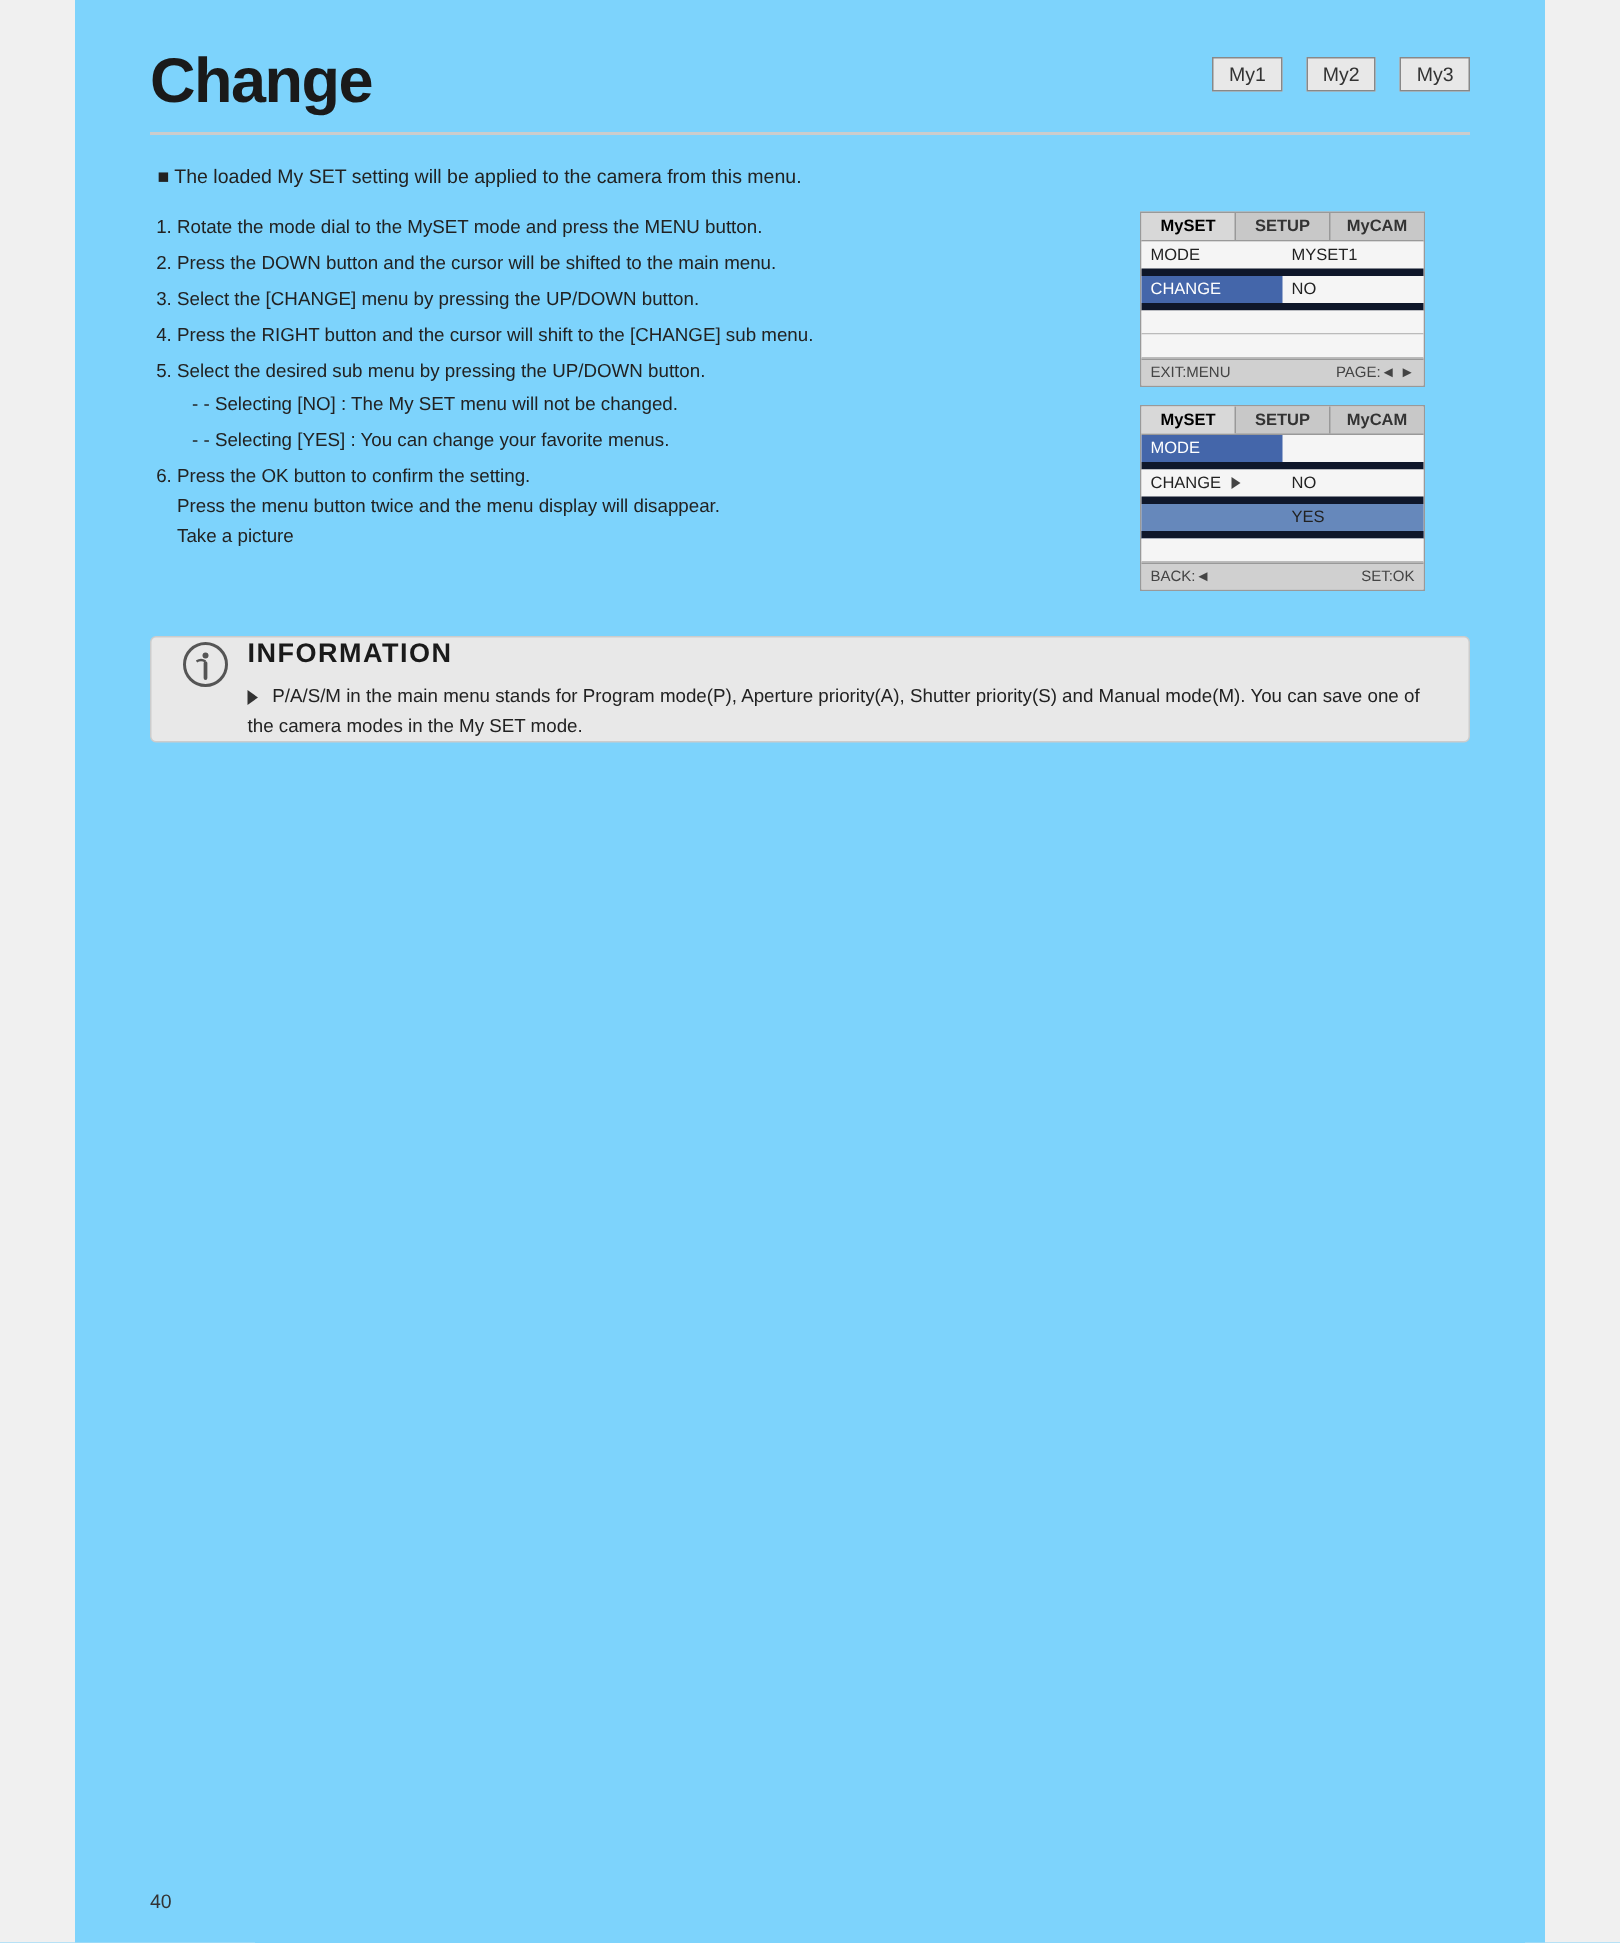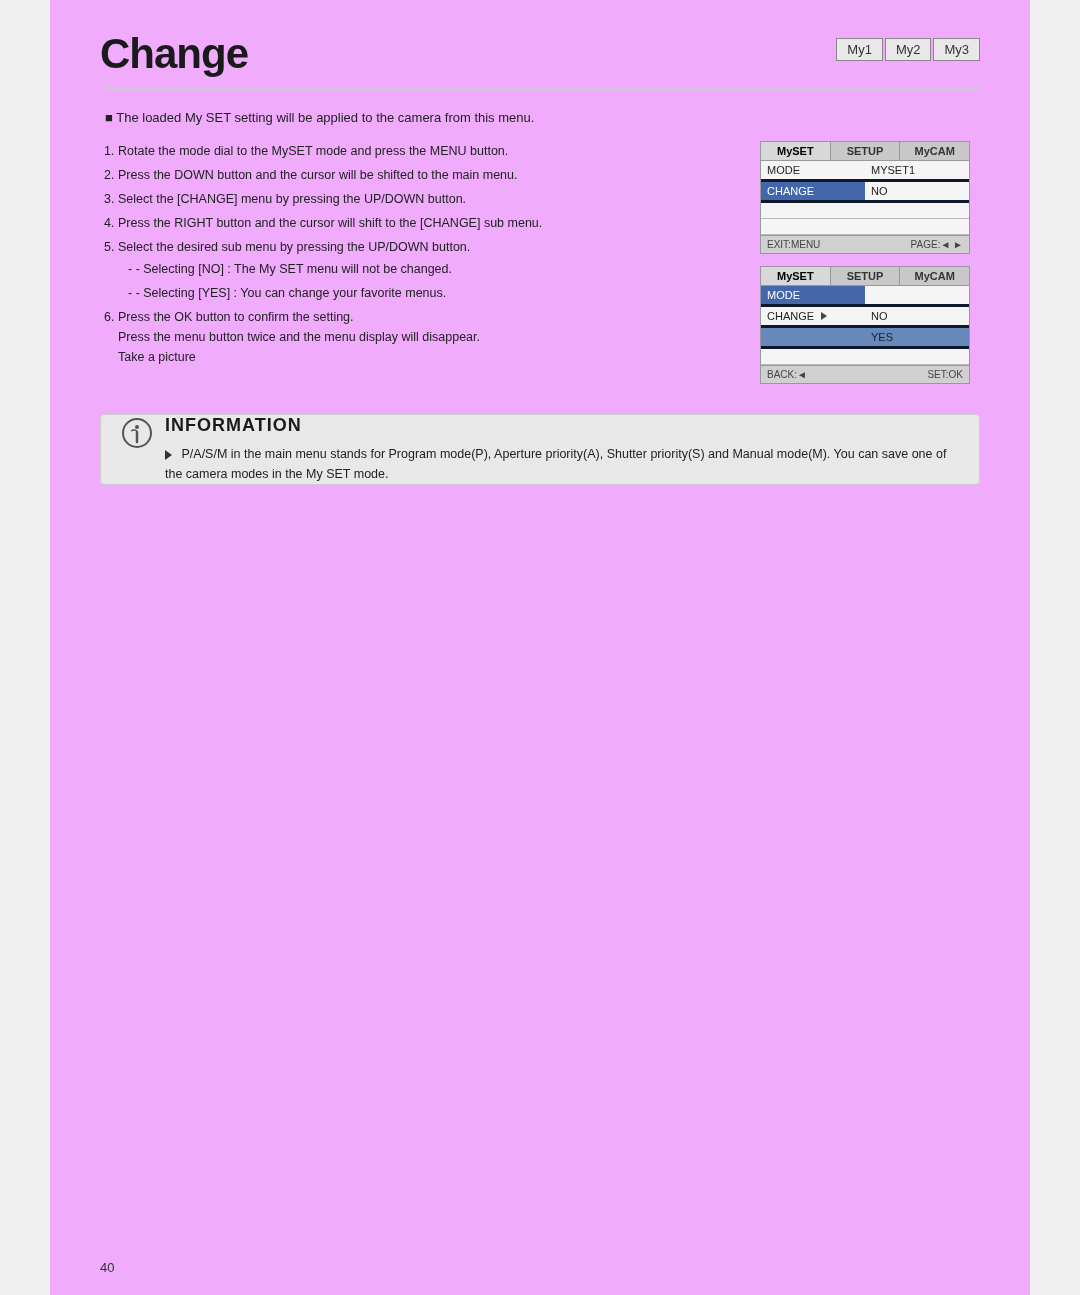--- a/index.html
+++ b/index.html
@@ -3,21 +3,21 @@
   <meta charset="utf-8">
   <style>
     * { margin: 0; padding: 0; box-sizing: border-box; }
     body {
       background: #f0f0f0;
       font-family: Arial, sans-serif;
       width: 1080px;
       min-height: 1295px;
     }
     .page {
-      background: #f0abfc;
+      background: #7dd3fc;
       width: 980px;
       margin: 0 auto;
       padding: 30px 50px 50px 50px;
       min-height: 1295px;
       position: relative;
     }
     .header {
       display: flex;
       justify-content: space-between;
       align-items: flex-start;
@@ -26,21 +26,21 @@
       padding-bottom: 10px;
     }
     .page-title {
       font-size: 42px;
       font-weight: bold;
       color: #1a1a1a;
       letter-spacing: -1px;
     }
     .tabs {
       display: flex;
-      gap: 2px;
+      gap: 16px;
       align-items: center;
       margin-top: 8px;
       justify-content: space-between;
     }
     .tab {
       border: 1px solid #888;
       padding: 3px 10px;
       font-size: 13px;
       background: #e8e8e8;
       color: #333;
@@ -82,21 +82,21 @@
     }
     .screen-mockups {
       display: flex;
       flex-direction: column;
       gap: 12px;
       min-width: 220px;
     }
     .camera-screen {
       border: 1px solid #999;
       background: #e8e8e8;
-      width: 210px;
+      width: 190px;
       font-size: 11px;
     }
     .screen-header {
       display: flex;
       background: #c8c8c8;
       border-bottom: 1px solid #999;
     }
     .screen-header-cell {
       flex: 1;
       text-align: center;
@@ -108,21 +108,21 @@
     }
     .screen-header-cell:last-child {
       border-right: none;
     }
     .screen-header-cell.active-tab {
       background: #d8d8d8;
       color: #000;
     }
     .screen-row {
       display: flex;
-      border-bottom: 3px solid #0f172a;
+      border-bottom: 5px solid #0f172a;
       background: #f5f5f5;
     }
     .screen-row:last-of-type {
       border-bottom: none;
     }
     .screen-cell {
       padding: 3px 6px;
       font-size: 11px;
       color: #222;
       flex: 1;

